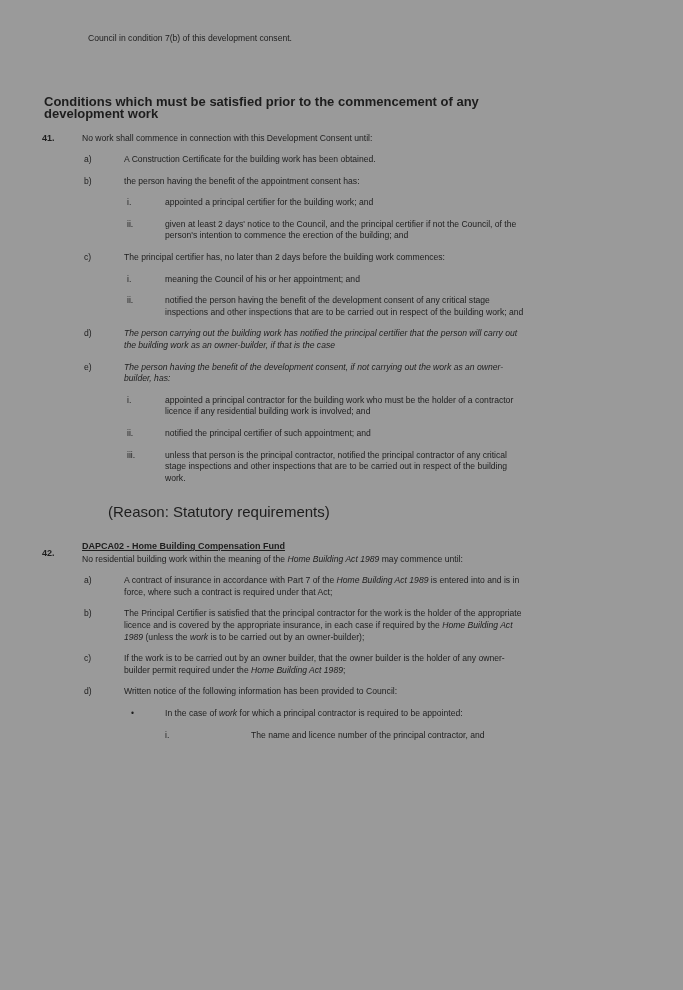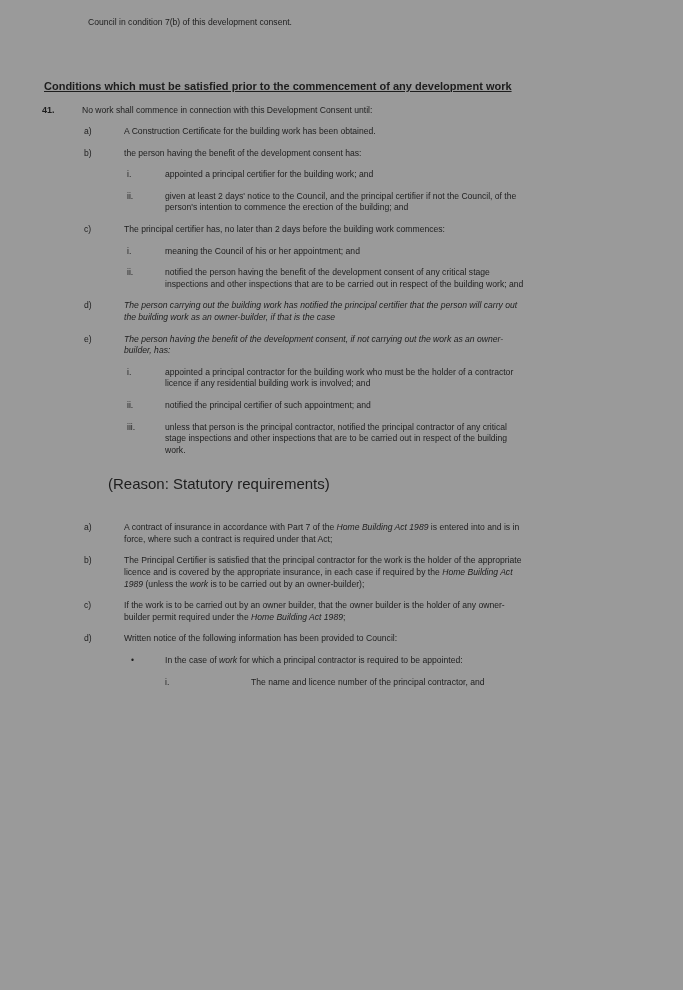--- a/index.html
+++ b/index.html
@@ -12,21 +12,21 @@
     background: #9a9a9a;
     font-family: "Liberation Sans", sans-serif;
     color: #1d1d1d;
     overflow: hidden;
   }
   .page {
     position: relative;
     width: 566px;
     height: 990px;
     box-sizing: border-box;
-    padding: 16px 42px 0 42px;
+    padding: 32px 42px 0 42px;
   }
   .row {
     display: flex;
     align-items: center;
   }
   .num {
     width: 40px;
     flex: 0 0 40px;
     font-weight: bold;
     font-size: 9px;
@@ -37,24 +37,23 @@
   .lead-top {
     margin-left: 46px;
     font-size: 8.6px;
     line-height: 12px;
   }
   .spacer-sm { height: 11px; }
   .spacer-md { height: 22px; }
   .spacer-lg { height: 30px; }
   .heading {
     font-weight: bold;
-    font-size: 11px;
+    font-size: 13px;
     line-height: 12px;
     margin-left: 2px;
-    text-decoration: underline;
   }
   .clause-title {
     font-weight: bold;
     text-decoration: underline;
     font-size: 9px;
     line-height: 12px;
   }
   .clause-intro {
     font-size: 8.6px;
     line-height: 12px;
@@ -154,21 +153,21 @@
     </div>
   </div>
 
   <div class="sub">
     <div class="label">a)</div>
     <div class="text">A Construction Certificate for the building work has been obtained.</div>
   </div>
 
   <div class="sub">
     <div class="label">b)</div>
-    <div class="text">the person having the benefit of the development consent has:</div>
+    <div class="text">the person having the benefit of the appointment consent has:</div>
   </div>
   <div class="subsub">
     <div class="label">i.</div>
     <div class="text">appointed a principal certifier for the building work; and</div>
   </div>
   <div class="subsub">
     <div class="label">ii.</div>
     <div class="text">given at least 2 days' notice to the Council, and the principal certifier if not the Council, of the person's intention to commence the erection of the building; and</div>
   </div>
 
@@ -205,20 +204,29 @@
   <div class="subsub">
     <div class="label">iii.</div>
     <div class="text">unless that person is the principal contractor, notified the principal contractor of any critical stage inspections and other inspections that are to be carried out in respect of the building work.</div>
   </div>
 
   <div class="spacer-md"></div>
   <div class="reason">(Reason: Statutory requirements)</div>
 
   <div class="spacer-md"></div>
 
+  <div class="row">
+    <div class="num">42.</div>
+    <div class="body">
+      <div class="clause-title">DAPCA02 - Home Building Compensation Fund</div>
+      <div class="clause-intro">
+        <span>No residential building work within the meaning of the </span><em>Home Building Act 1989</em><span> may commence until:</span>
+      </div>
+    </div>
+  </div>
 
   <div class="sub">
     <div class="label">a)</div>
     <div class="text">
       <span>A contract of insurance in accordance with Part 7 of the </span><em>Home Building Act 1989</em><span> is entered into and is in force, where such a contract is required under that Act;</span>
     </div>
   </div>
 
   <div class="sub">
     <div class="label">b)</div>

